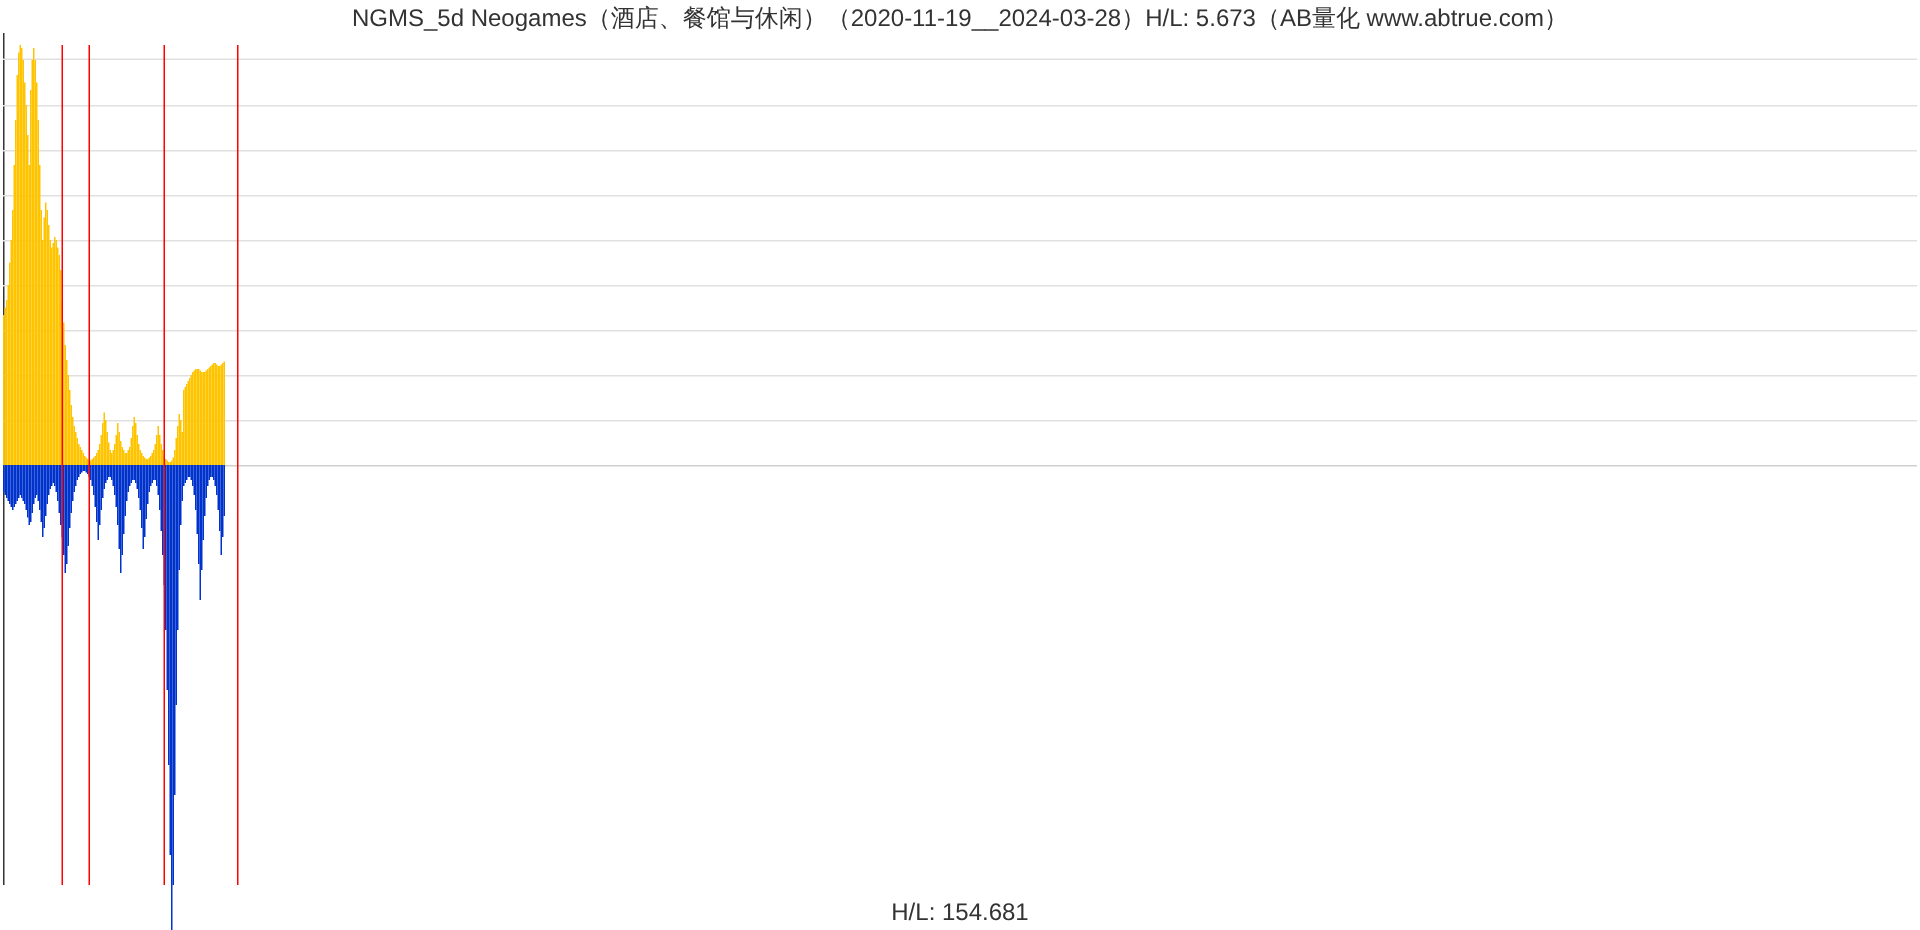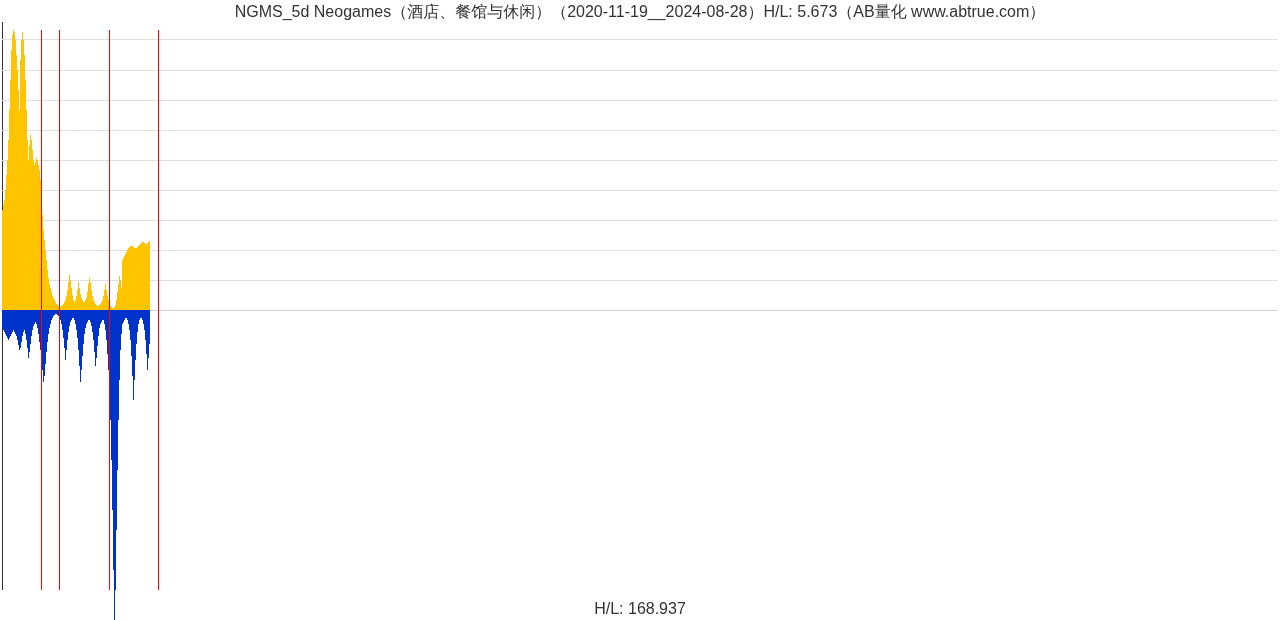--- a/index.html
+++ b/index.html
@@ -77,21 +77,21 @@
   }
   .bar-red {
     position: absolute;
     background: #ff0000;
     width: 1px;
   }
 </style>
 </head>
 <body>
 
-<div class="title">NGMS_5d Neogames（酒店、餐馆与休闲）（2020-11-19__2024-08-28）H/L: 5.673（AB量化  www.abtrue.com）</div>
+<div class="title">NGMS_5d Neogames（酒店、餐馆与休闲）（2020-11-19__2024-03-28）H/L: 5.673（AB量化  www.abtrue.com）</div>
 
 <div class="plot">
   <div class="yaxis-line"></div>
   <div id="gridlines">
       <div class="gridline" style="top: 17px;"></div>
       <div class="gridline" style="top: 48px;"></div>
       <div class="gridline" style="top: 78px;"></div>
       <div class="gridline" style="top: 108px;"></div>
       <div class="gridline" style="top: 138px;"></div>
       <div class="gridline" style="top: 168px;"></div>
@@ -397,13 +397,13 @@
       <div class="bar-down" style="left: 145px; width: 1px; height: 60px; top: 288px;"></div>
       <div class="bar-down" style="left: 146px; width: 1px; height: 48px; top: 288px;"></div>
       <div class="bar-down" style="left: 147px; width: 1px; height: 34px; top: 288px;"></div>
       <div class="bar-red" style="left: 39px; top: 8px; height: 560px;"></div>
       <div class="bar-red" style="left: 57px; top: 8px; height: 560px;"></div>
       <div class="bar-red" style="left: 107px; top: 8px; height: 560px;"></div>
       <div class="bar-red" style="left: 156px; top: 8px; height: 560px;"></div>
     </div>
 </div>
 
-<div class="footer">H/L: 168.937</div>
+<div class="footer">H/L: 154.681</div>
 
 </body></html>

